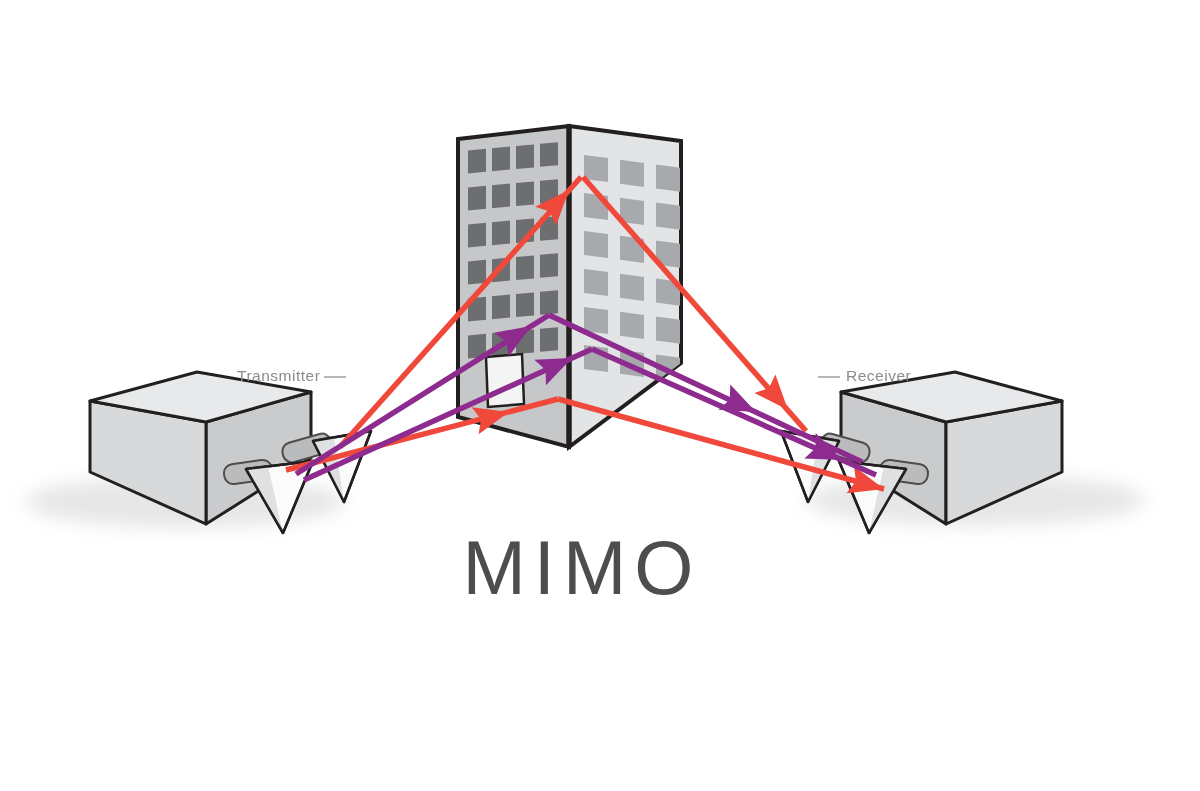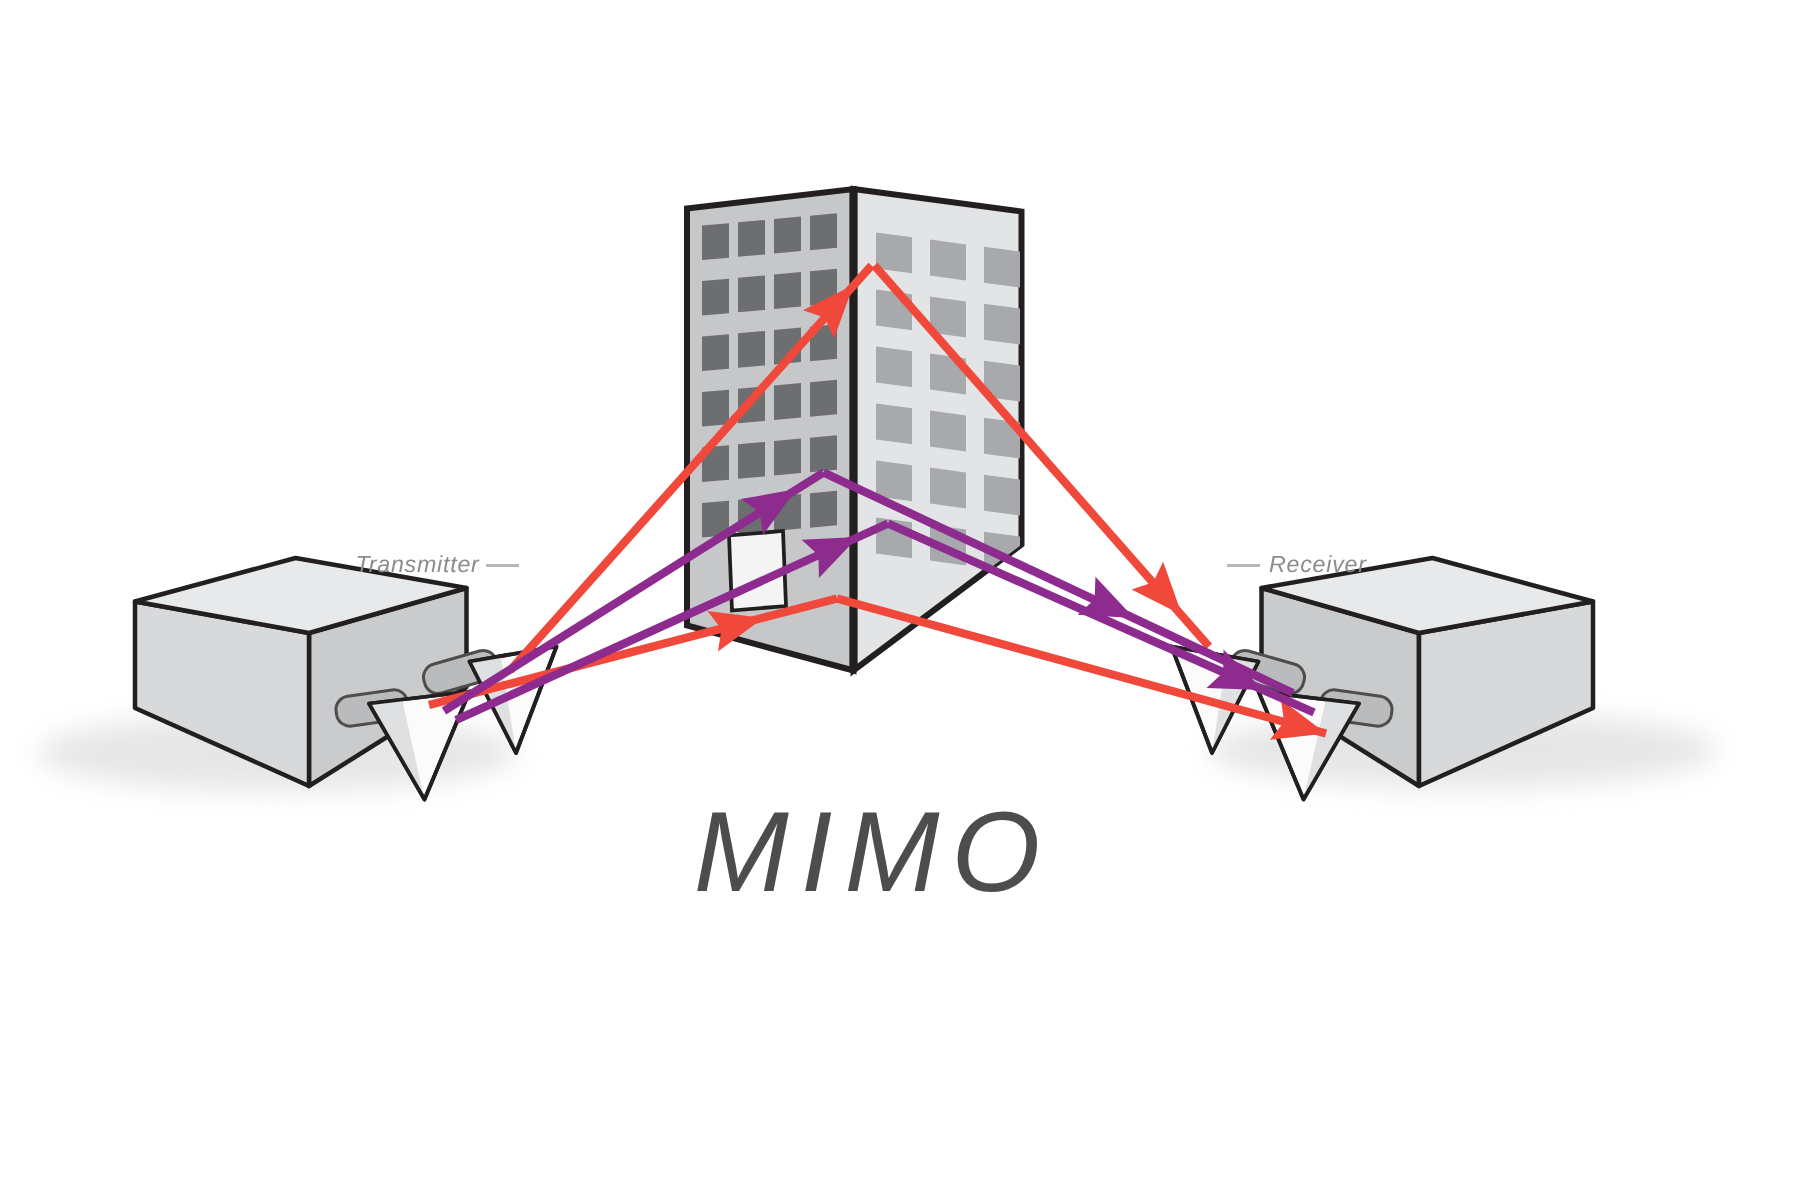--- a/index.html
+++ b/index.html
@@ -1,18 +1,18 @@
 <!DOCTYPE html>
 <html style="--canvas_bg: #FFFFFF; --signal_red: #F0483A; --signal_purple: #8E2B8F; --building_left_face: #C6C7C9; --building_right_face: #E3E4E5; --window_dark: #6D6E70; --window_light: #A7A9AC; --door_fill: #F4F4F5; --box_top: #E8E9EA; --box_front: #D8D9DA; --box_side: #C9CBCD; --stub_fill: #B9BBBD; --stub_stroke: #4D4D4D; --horn_body: #FBFBFB; --horn_facet: #DFE0E1; --outline: #231F20; --shadow: #D3D3D3; --label_text: #8A8C8E; --label_dash: #B5B7B9; --title_text: #4D4D4F;"><head>
 <meta charset="utf-8">
 <style>
   html,body{margin:0;padding:0;}
   body{background:var(--canvas_bg,#fff);width:1200px;height:791px;overflow:hidden;
        font-family:"Liberation Sans",sans-serif;}
-  .stage{position:relative;width:1200px;height:636px;background:var(--canvas_bg,#fff);font-style:italic;}
+  .stage{position:relative;width:1200px;height:636px;background:var(--canvas_bg,#fff);}
   svg{display:block;}
 
   
   .face-left {fill:var(--building_left_face,#c6c7c9);stroke:var(--outline,#231f20);stroke-width:4;}
   .face-right{fill:var(--building_right_face,#e3e4e5);stroke:var(--outline,#231f20);stroke-width:4;}
   .corner-line{stroke:var(--outline,#231f20);stroke-width:5.5;}
   .win-dark {fill:var(--window_dark,#6d6e70);}
   .win-light{fill:var(--window_light,#a7a9ac);}
   .door{fill:var(--door_fill,#f4f4f5);stroke:var(--outline,#231f20);stroke-width:2.5;}
 

